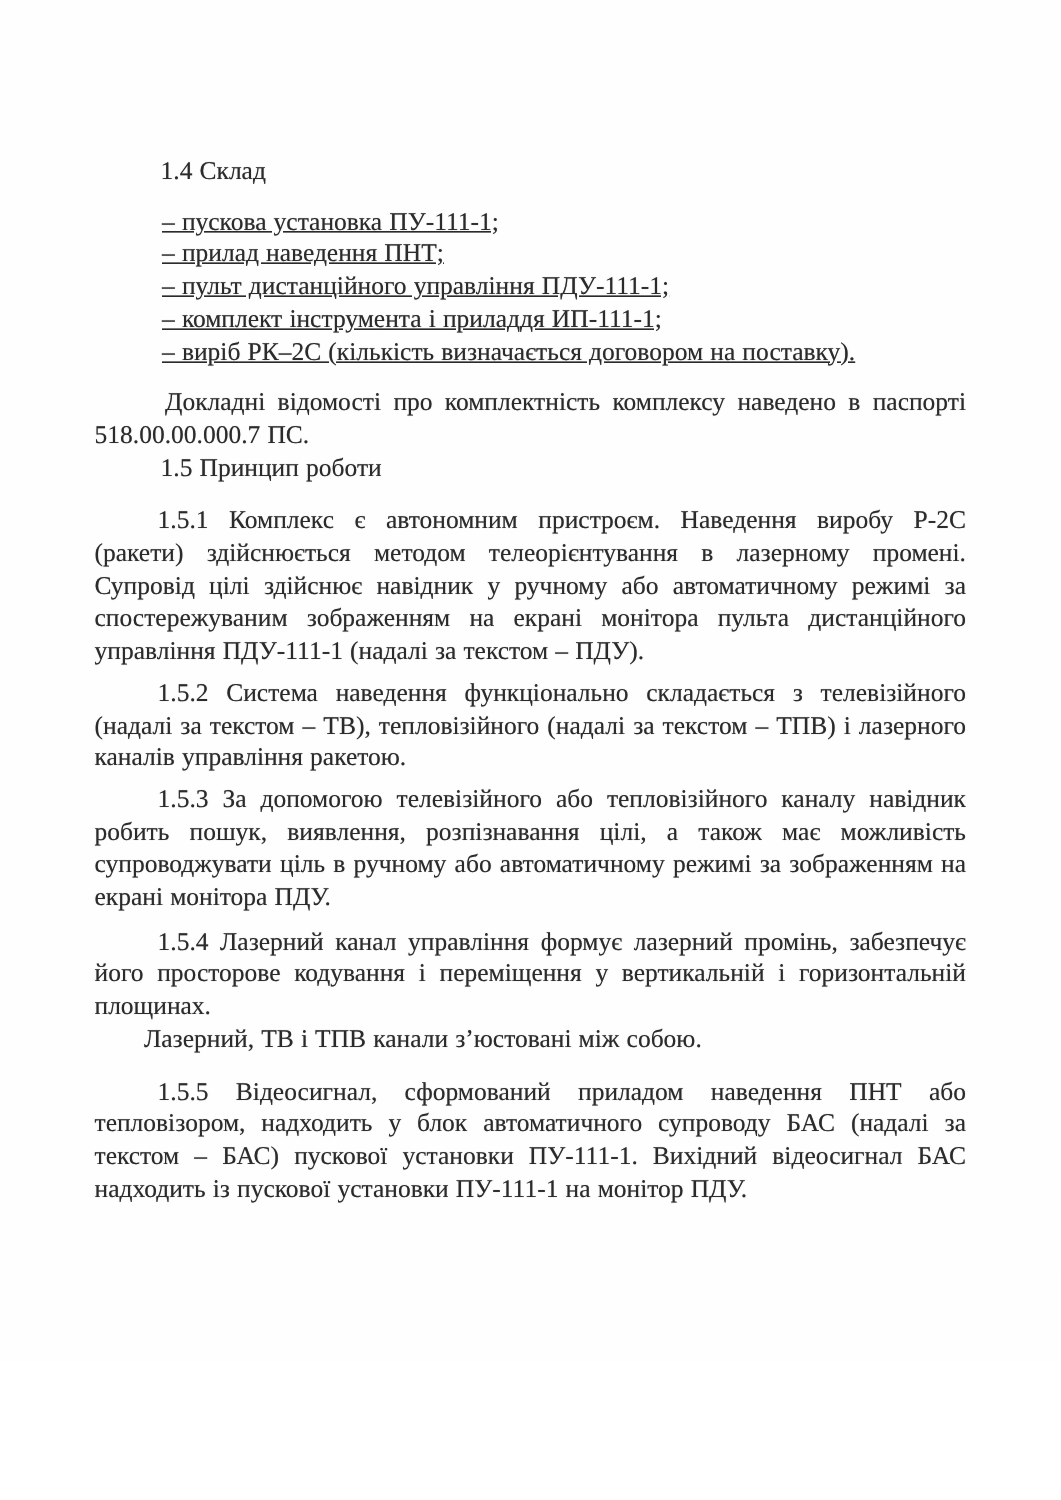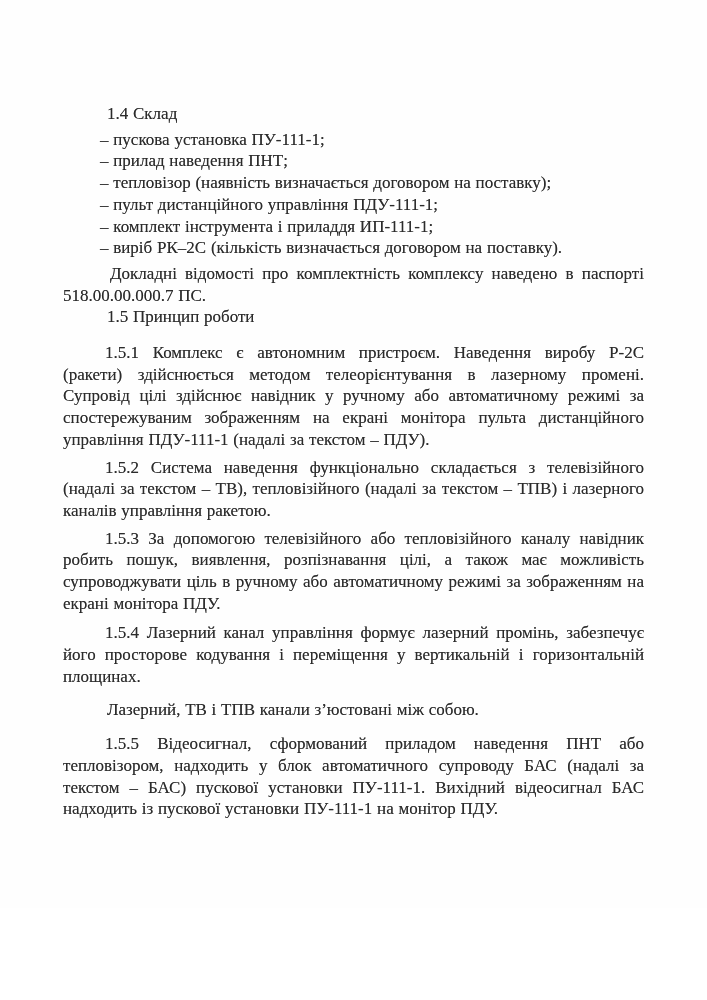--- a/index.html
+++ b/index.html
@@ -35,39 +35,40 @@
   }
   .heading {
     margin: 0;
     text-indent: 44px;
   }
   .clause-intro {
     margin: 1px 0 0 0;
     text-indent: 44px;
   }
   .equipment-list {
-    margin: 4px;
+    margin: 12px;
     padding: 0;
     list-style: none;
+    text-decoration: underline;
   }
   .equipment-list .list-item {
     padding-left: 33px;
     text-align: left;
   }
   .note-para {
     margin-top: 1px;
     text-indent: 47px;
   }
   .sp-before-section { }
   .sp-first-clause   { margin-top: 14px;  }
   .sp-para           { margin-top: 6px;  }
   .sp-para-lg        { margin-top: 8px;  }
   .sp-para-xl        { margin-top: 13px; }
   .cont-para {
-    margin: 11px;
+    margin: 0;
     text-indent: 33px;
   }
   .page-number {
     position: absolute;
     top: 930px;
     left: 0;
     width: 707px;
     text-align: center;
     font-size: 17px;
     line-height: 21.7px;
@@ -79,21 +80,20 @@
 
 <div class="page">
   <div class="content">
 
     <p class="heading">1.4 Склад</p>
 
 
     <div class="equipment-list">
       <div class="list-item">– пускова установка ПУ-111-1;</div>
       <div class="list-item">– прилад наведення ПНТ;</div>
-      <div class="list-item">– тепловізор (наявність визначається договором на поставку);</div>
       <div class="list-item">– пульт дистанційного управління ПДУ-111-1;</div>
       <div class="list-item">– комплект інструмента і приладдя ИП-111-1;</div>
       <div class="list-item">– виріб РК–2С (кількість визначається договором на поставку).</div>
     </div>
 
     <p class="para note-para">Докладні відомості про комплектність комплексу наведено в паспорті 518.00.00.000.7 ПС.</p>
 
     <p class="heading sp-before-section">1.5 Принцип роботи</p>
 
     <p class="para sp-first-clause">1.5.1 Комплекс є автономним пристроєм. Наведення виробу Р-2С (ракети) здійснюється методом телеорієнтування в лазерному промені. Супровід цілі здійснює навідник у ручному або автоматичному режимі за спостережуваним зображенням на екрані монітора пульта дистанційного управління ПДУ-111-1 (надалі за текстом – ПДУ).</p>

